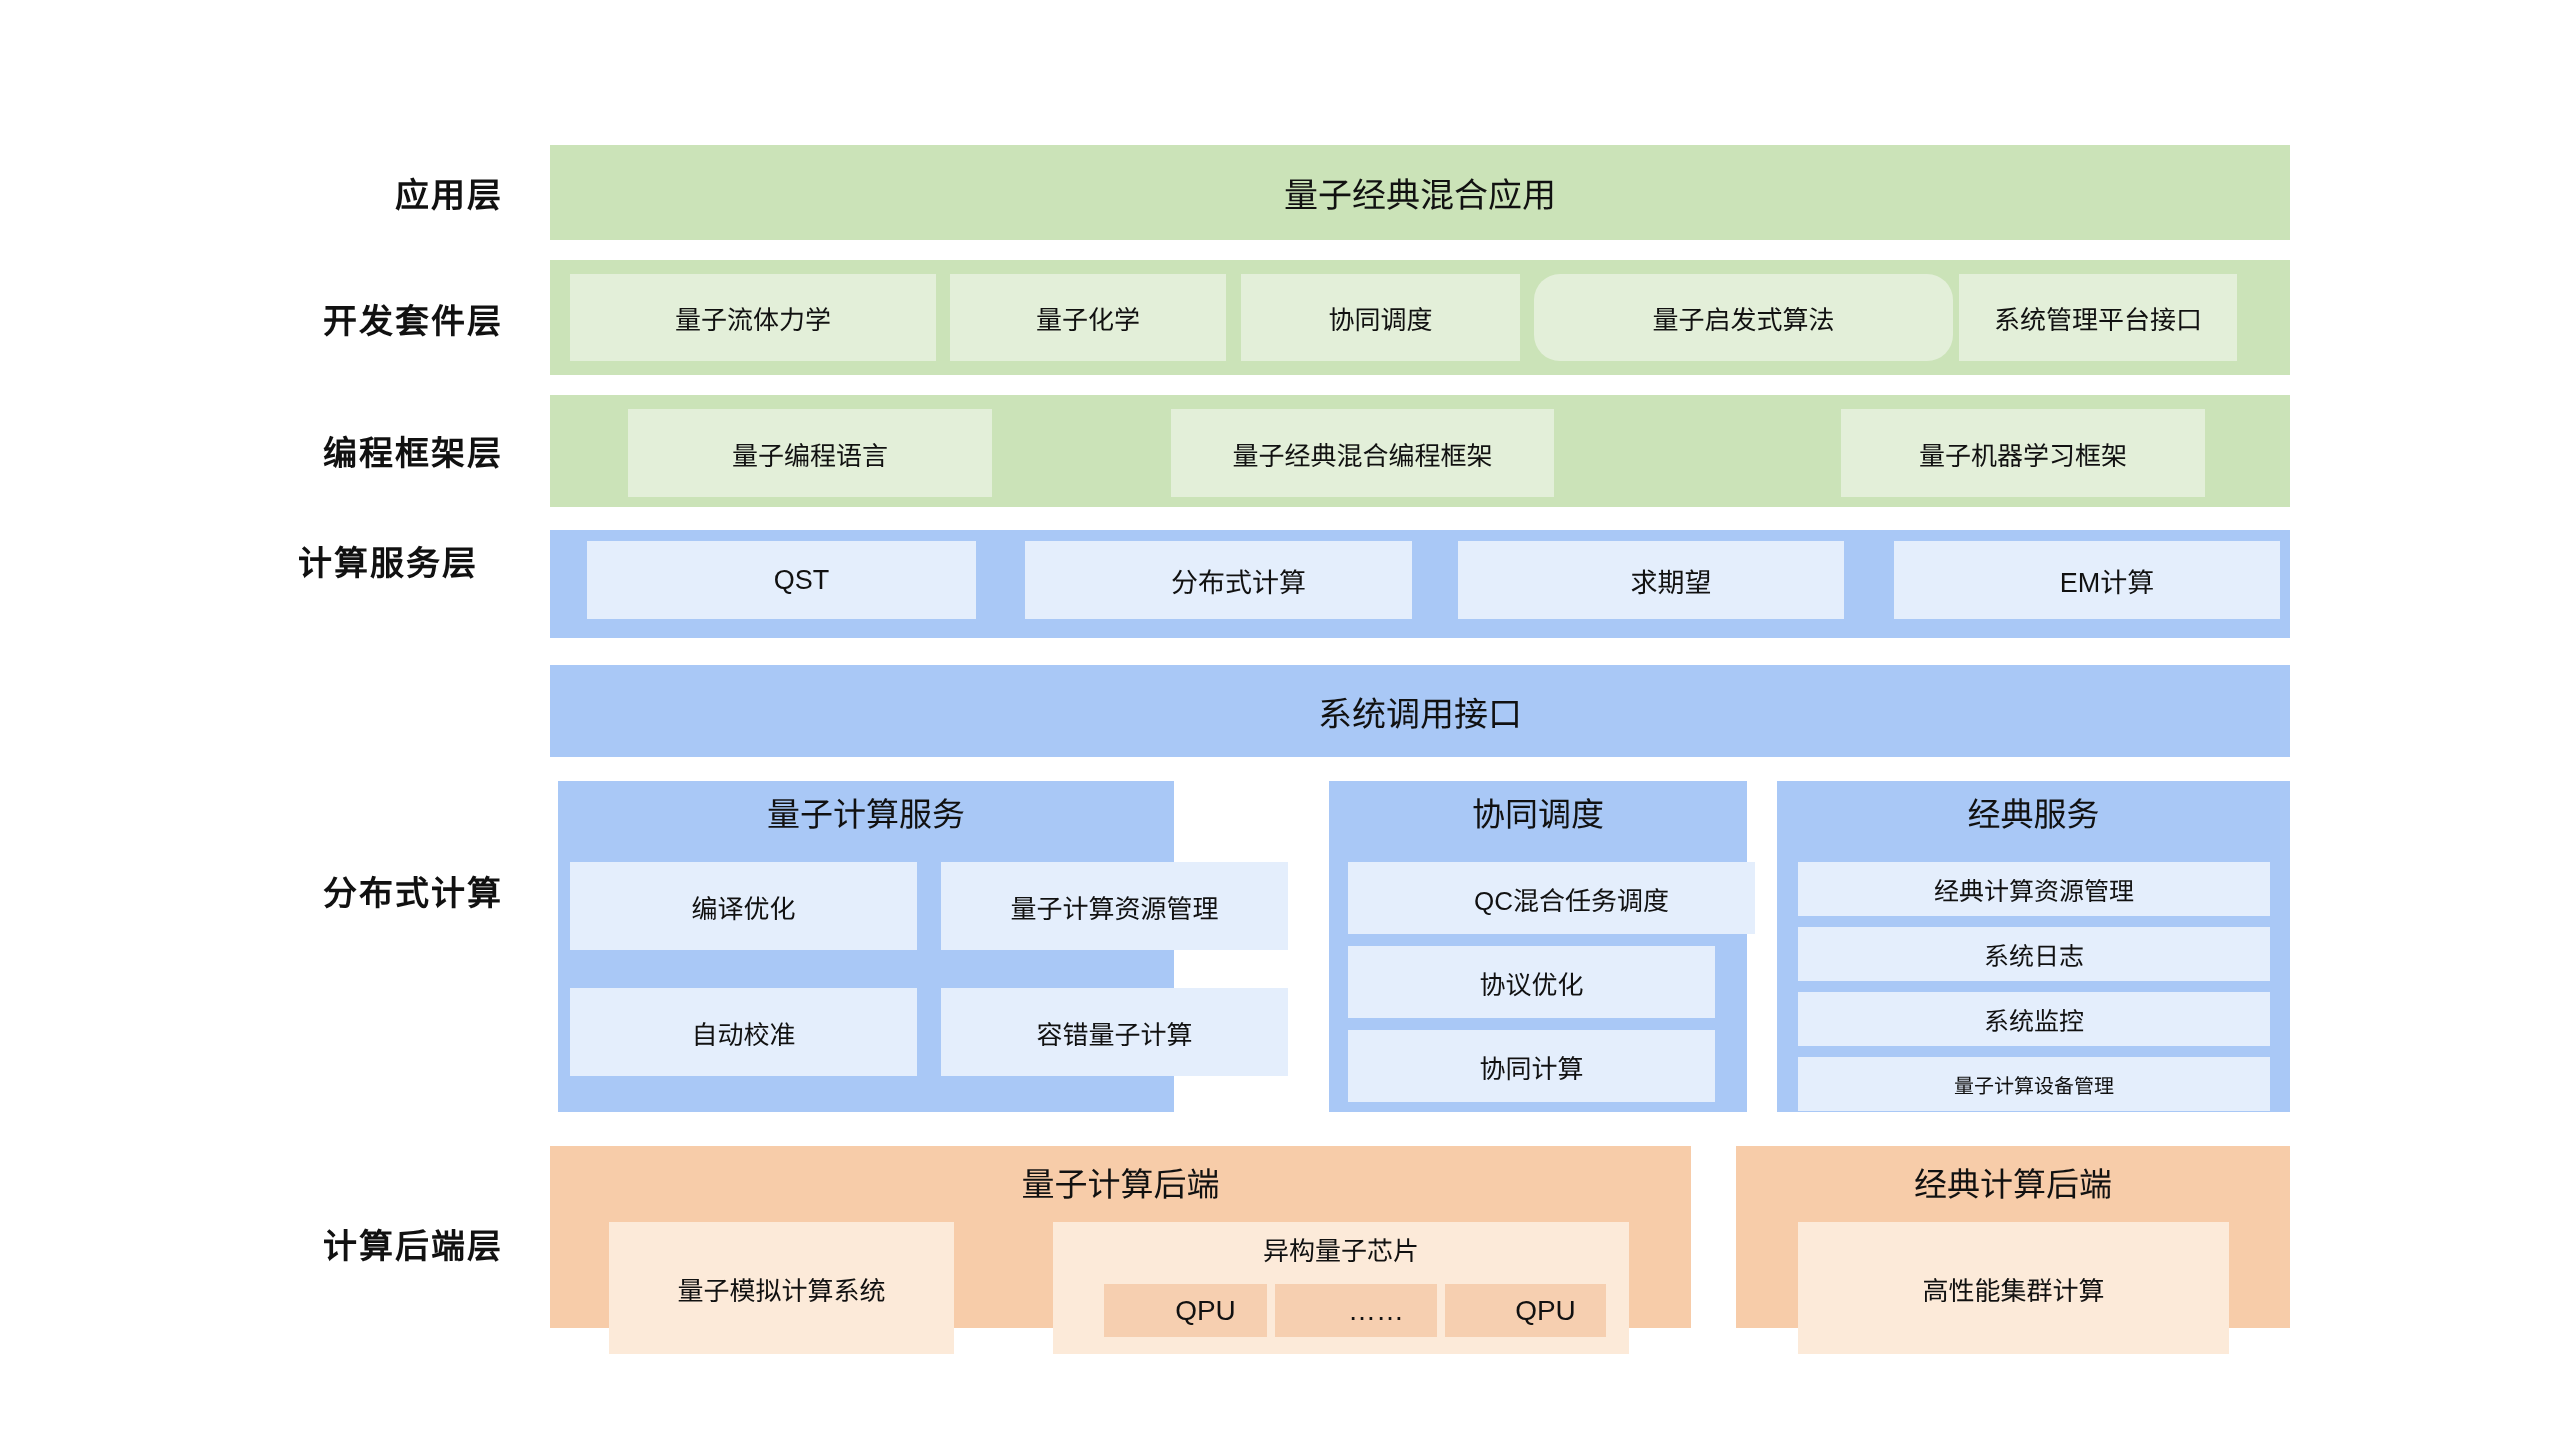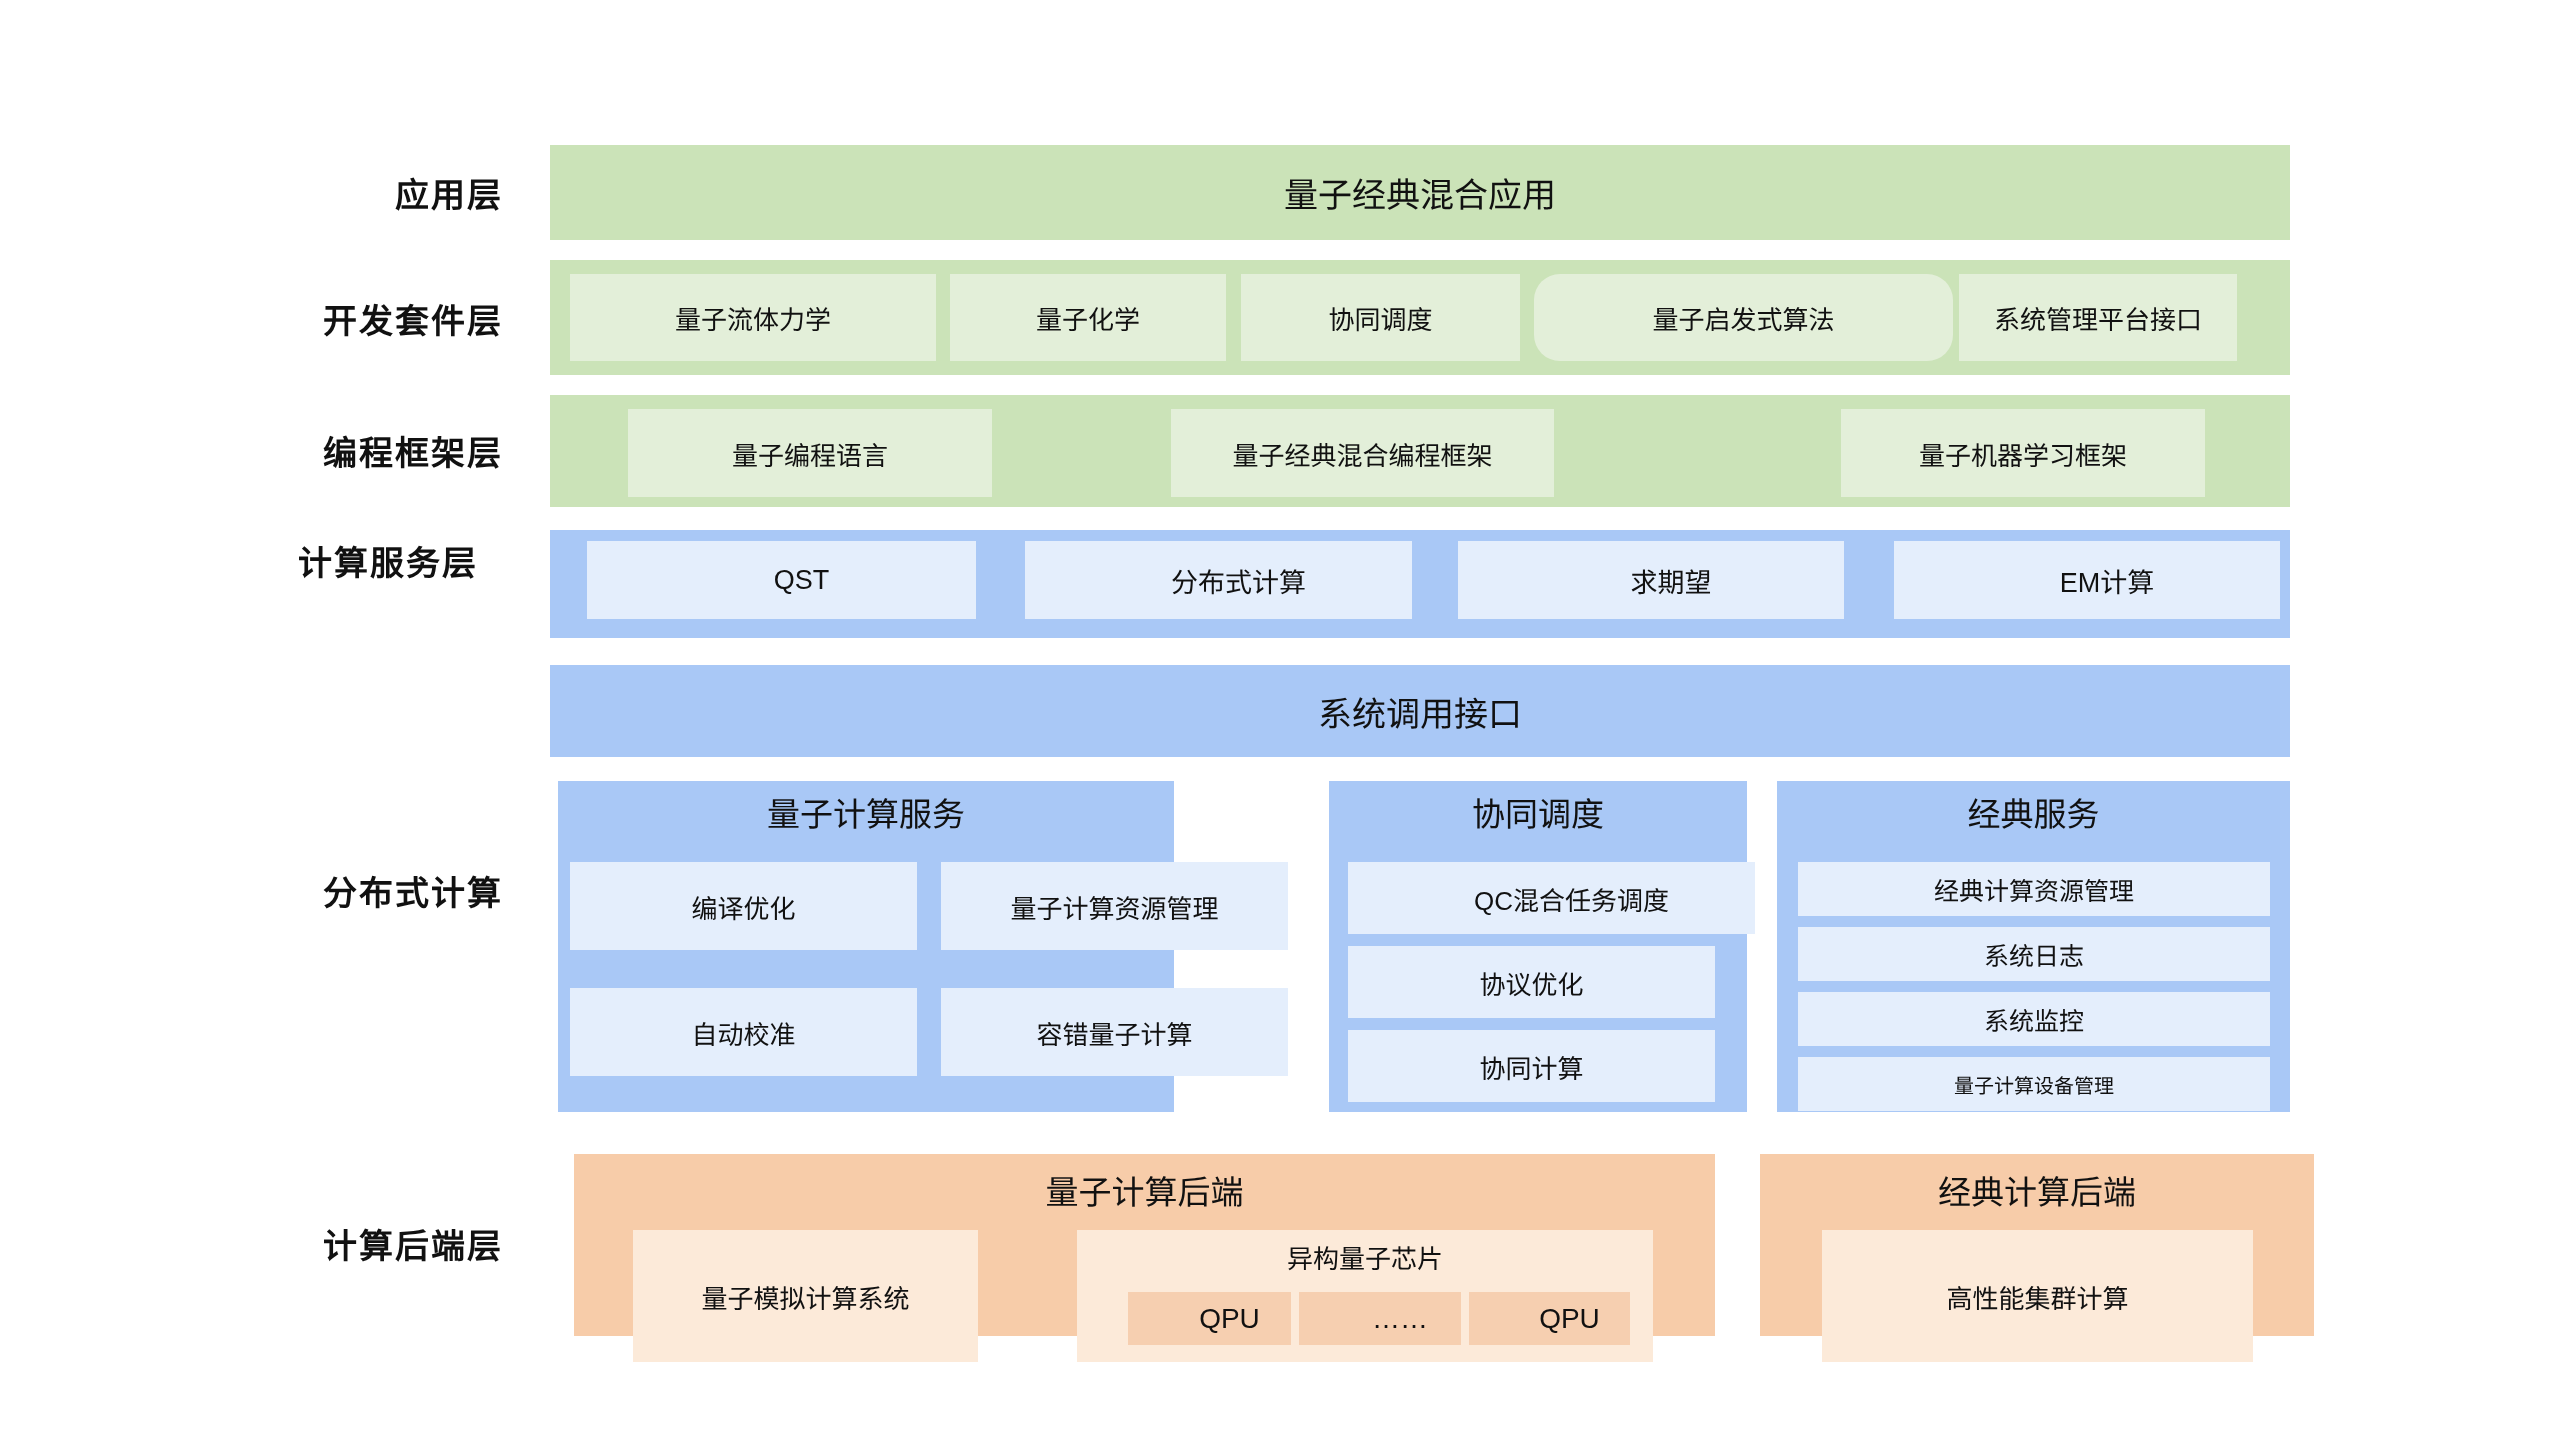--- a/index.html
+++ b/index.html
@@ -122,21 +122,21 @@
   #cb1 { left: 19px; top: 81px;  width: 367px; height: 72px; }
   #cb2 { left: 19px; top: 165px; width: 367px; height: 72px; }
   #cb3 { left: 19px; top: 249px; width: 367px; height: 72px; }
   #cl1 { left: 21px; top: 81px;  width: 472px; height: 54px; font-size: 25px; }
   #cl2 { left: 21px; top: 146px; width: 472px; height: 54px; font-size: 25px; }
   #cl3 { left: 21px; top: 211px; width: 472px; height: 54px; font-size: 25px; }
   #cl4 { left: 21px; top: 276px; width: 472px; height: 54px; font-size: 20px; }
 
   
   #row-backend { top: 1138px; height: 224px; }
-  .back-col { position: absolute; top: 16px; height: 182px; margin-left: 24px; }
+  .back-col { position: absolute; top: 8px; height: 182px; }
   #col-qback { left: 0;      width: 1141px; }
   #col-cback { left: 1186px; width: 554px; }
   .back-title {
     position: absolute; top: 0; left: 0; right: 0; height: 72px;
     display: flex; align-items: center; justify-content: center;
     font-size: 33px;
   }
   #sim-box    { left: 59px;  top: 76px; width: 345px; height: 132px; }
   #hetero-box { position: absolute; left: 503px; top: 76px; width: 576px; height: 132px; }
   #hetero-title {

